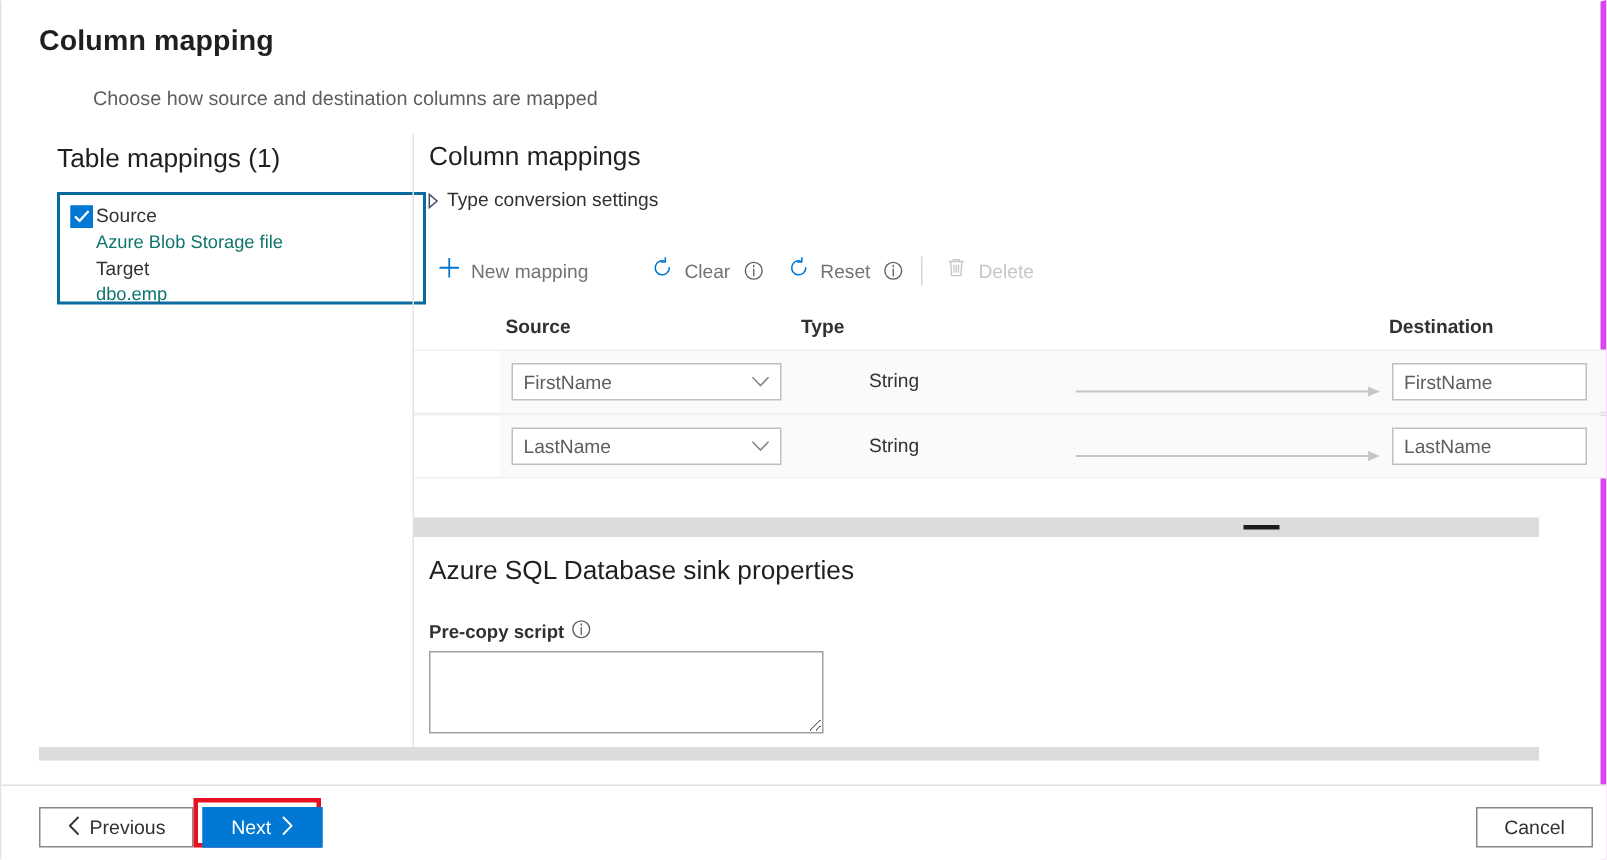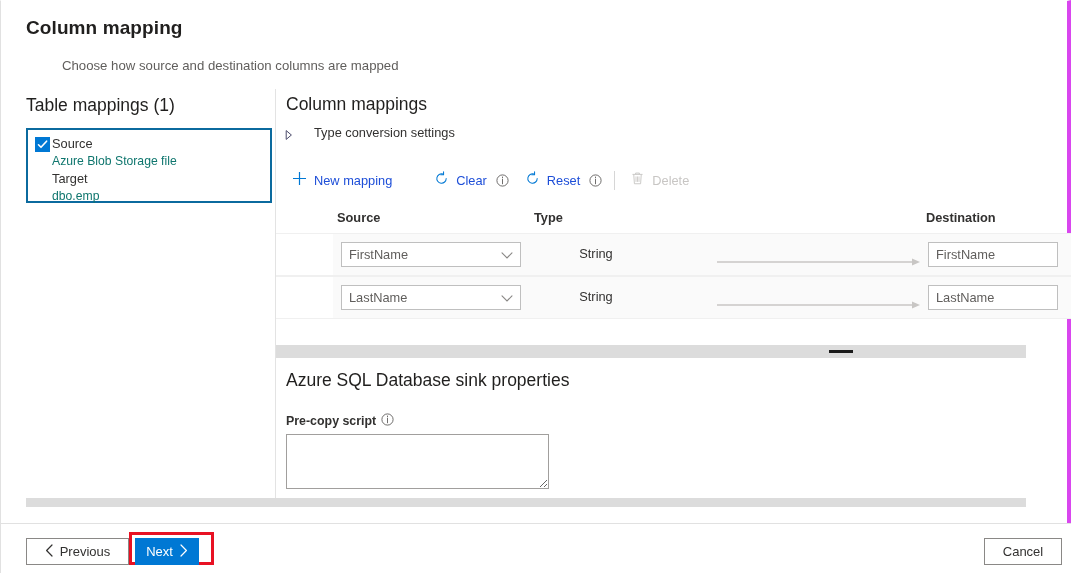--- a/index.html
+++ b/index.html
@@ -41,21 +41,21 @@
     left: 25px;
     top: 57px;
     font-size: 13.2px;
     color: #605e5c;
     margin-left: 36px;
   }
 
   
   .left-panel {
     position: absolute;
-    left: 0;
+    left: 12px;
     top: 88px;
     width: 274px;
     height: 412px;
   }
   .left-title {
     position: absolute;
     left: 25px;
     top: 6px;
     font-size: 17.5px;
     font-weight: 400;
@@ -121,21 +121,21 @@
     top: 5px;
     font-size: 17.5px;
     color: #201f1e;
   }
   .type-conv {
     position: absolute;
     left: 8px;
     top: 36px;
     display: flex;
     align-items: center;
-    gap: 20px;
+    gap: 4px;
     cursor: pointer;
   }
   .type-conv .caret {
     width: 10px;
     height: 12px;
     display: inline-block;
   }
   .type-conv .label {
     font-size: 12.8px;
     color: #323130;
@@ -152,21 +152,21 @@
   }
   .tb-btn {
     display: flex;
     align-items: center;
     gap: 7px;
     padding: 3px 6px;
     background: transparent;
     border: none;
     font-family: "Liberation Sans", sans-serif;
     font-size: 12.8px;
-    color: #1d4ed8;
+    color: #737373;
     cursor: pointer;
     white-space: nowrap;
   }
   .tb-btn.disabled { color: #c8c6c4; cursor: default; }
   .tb-info {
     margin: 0 10px 0 3px;
     display: flex;
     align-items: center;
     cursor: pointer;
   }
@@ -370,21 +370,21 @@
     top: 531px;
     width: 85px;
     height: 33px;
     border: 3px solid #e81123;
     box-sizing: border-box;
   }
   .btn-next {
     position: absolute;
     left: 3px;
     top: 3px;
-    width: 64px;
+    width: 80px;
     height: 27px;
     background: #0078d4;
     border: 1px solid #0078d4;
     color: #ffffff;
   }
   .btn-cancel {
     left: 983px;
     top: 14px;
     width: 78px;
     height: 27px;

